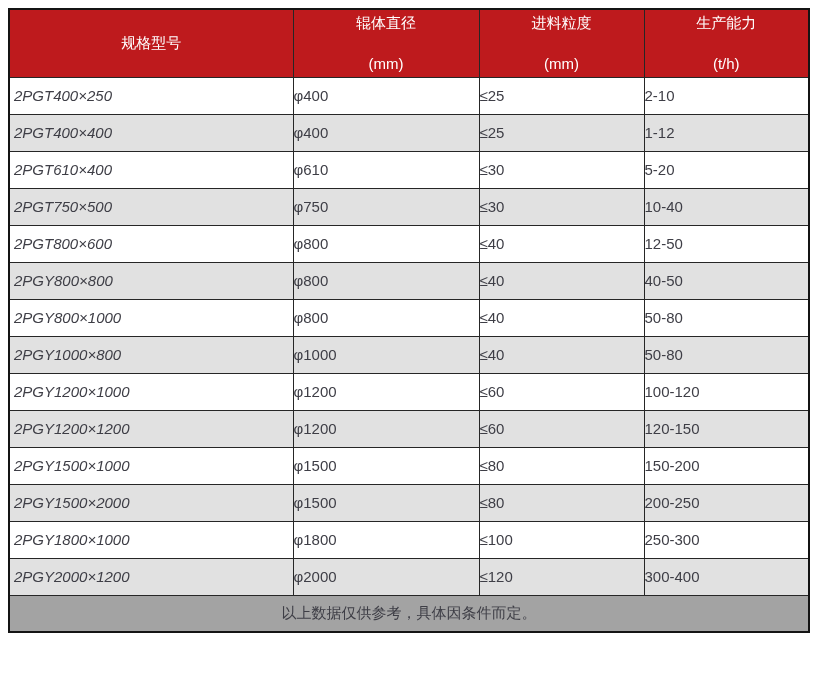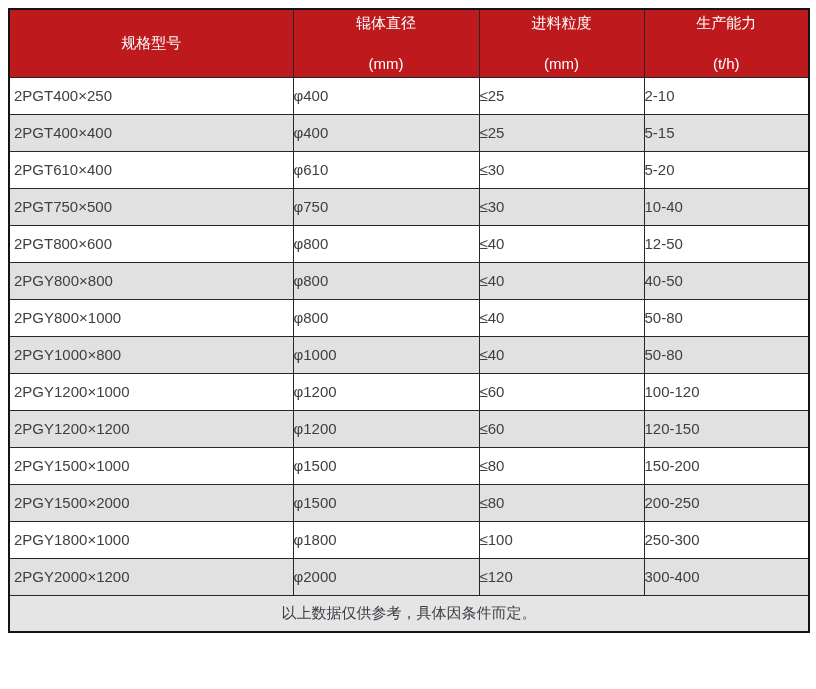--- a/index.html
+++ b/index.html
@@ -49,28 +49,29 @@
     vertical-align: middle;
     padding: 0;
     background: var(--row-bg, #ffffff);
   }
   .spec-table tbody tr:nth-child(even) td {
     background: var(--row-alt-bg, #e1e1e1);
   }
   .spec-table tbody td.c-model {
     text-align: left;
     padding-left: 4px;
+    font-style: italic;
   }
   .spec-table tfoot td {
     height: 37px;
     font-size: 15px;
     color: var(--body-text, #3e3e46);
     text-align: center;
     vertical-align: middle;
-    background: #e5e5e5;
+    background: #a3a3a3;
     padding: 0;
   }
 </style>
 </head>
 <body>
 
 <div class="page">
   <table class="spec-table">
     <colgroup>
       <col style="width:284px">
@@ -101,21 +102,21 @@
       <tr>
         <td class="c-model">2PGT400×250</td>
         <td>φ400</td>
         <td>≤25</td>
         <td>2-10</td>
       </tr>
       <tr>
         <td class="c-model">2PGT400×400</td>
         <td>φ400</td>
         <td>≤25</td>
-        <td>5-15</td>
+        <td>1-12</td>
       </tr>
       <tr>
         <td class="c-model">2PGT610×400</td>
         <td>φ610</td>
         <td>≤30</td>
         <td>5-20</td>
       </tr>
       <tr>
         <td class="c-model">2PGT750×500</td>
         <td>φ750</td>

